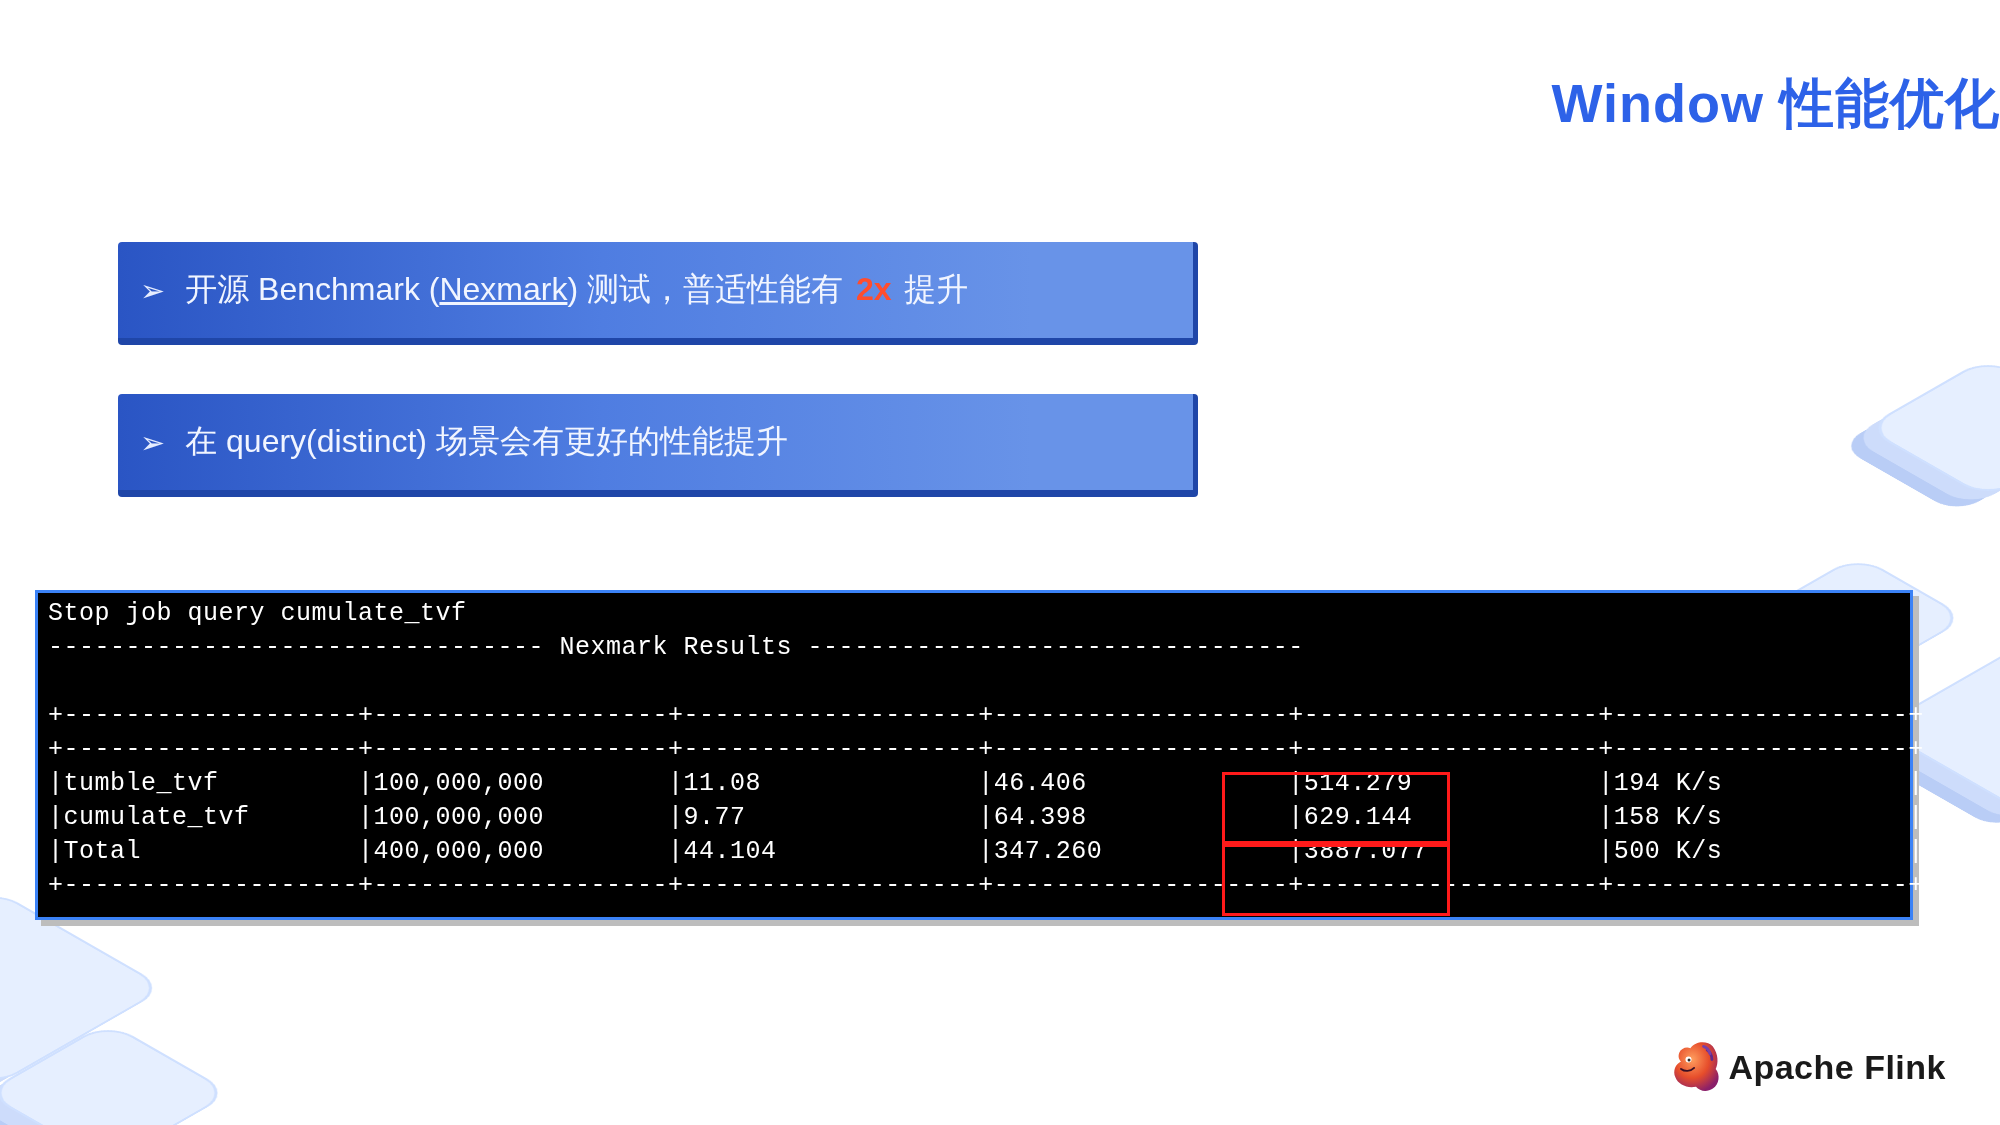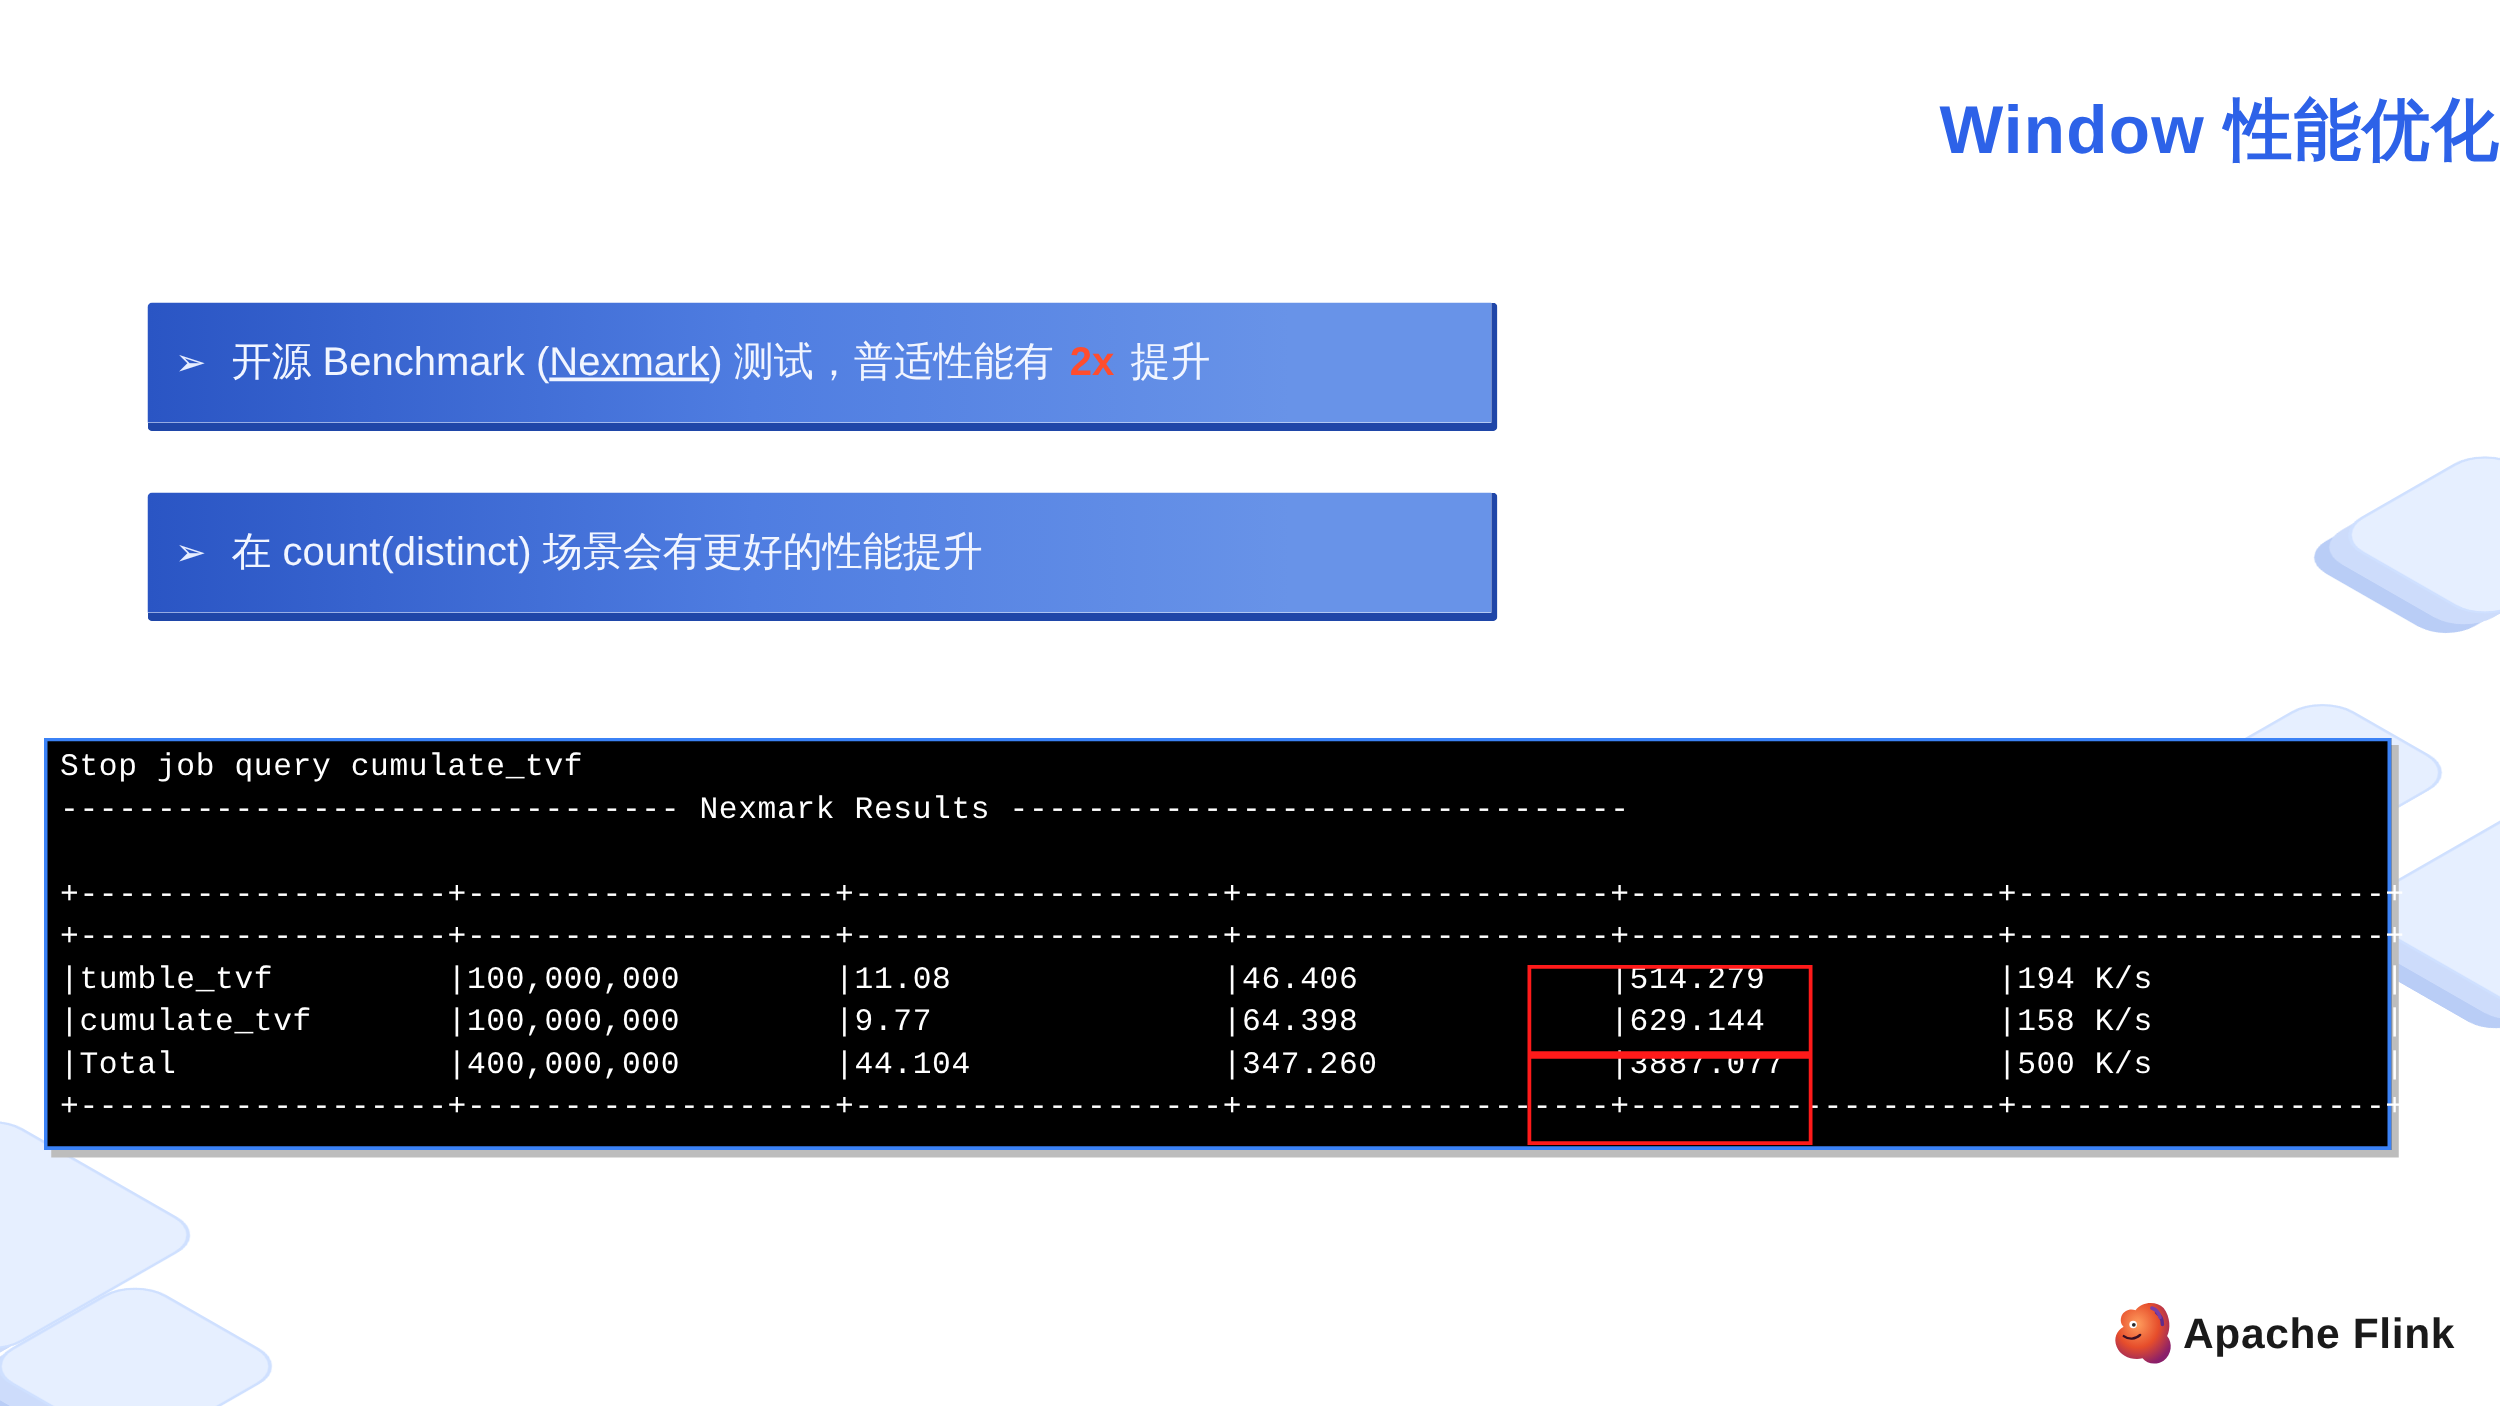--- a/index.html
+++ b/index.html
@@ -127,21 +127,21 @@
     border: 3px solid #ff1a1a;
     box-sizing: border-box;
     pointer-events: none;
   }
   .hl1 { left: 1222px; top: 772px; width: 228px; height: 72px; }
   .hl2 { left: 1222px; top: 844px; width: 228px; height: 72px; }
 
   
   .footer {
     position: absolute;
-    right: 36px;
+    right: 54px;
     bottom: 28px;
     display: flex;
     align-items: center;
     gap: 2px;
   }
   .footer .brand {
     font-size: 34px;
     font-weight: 800;
     color: #1a1a1a;
     letter-spacing: 0.5px;
@@ -178,21 +178,21 @@
 
 <div class="banner banner1">
   <span class="arrow">➢</span>
   <span class="text">
     <span>开源 Benchmark (</span><span class="link">Nexmark</span><span>) 测试，普适性能有 </span><span class="mult">2x</span><span> 提升</span>
   </span>
 </div>
 
 <div class="banner banner2">
   <span class="arrow">➢</span>
-  <span class="text">在 count(distinct) 场景会有更好的性能提升</span>
+  <span class="text">在 query(distinct) 场景会有更好的性能提升</span>
 </div>
 
 <div class="terminal">
 <pre>Stop job query cumulate_tvf</pre>
 <pre>-------------------------------- Nexmark Results --------------------------------</pre>
 <pre> </pre>
 <pre>+-------------------+-------------------+-------------------+-------------------+-------------------+-------------------+</pre>
 <pre>+-------------------+-------------------+-------------------+-------------------+-------------------+-------------------+</pre>
 <pre>|tumble_tvf         |100,000,000        |11.08              |46.406             |514.279            |194 K/s            |</pre>
 <pre>|cumulate_tvf       |100,000,000        |9.77               |64.398             |629.144            |158 K/s            |</pre>

